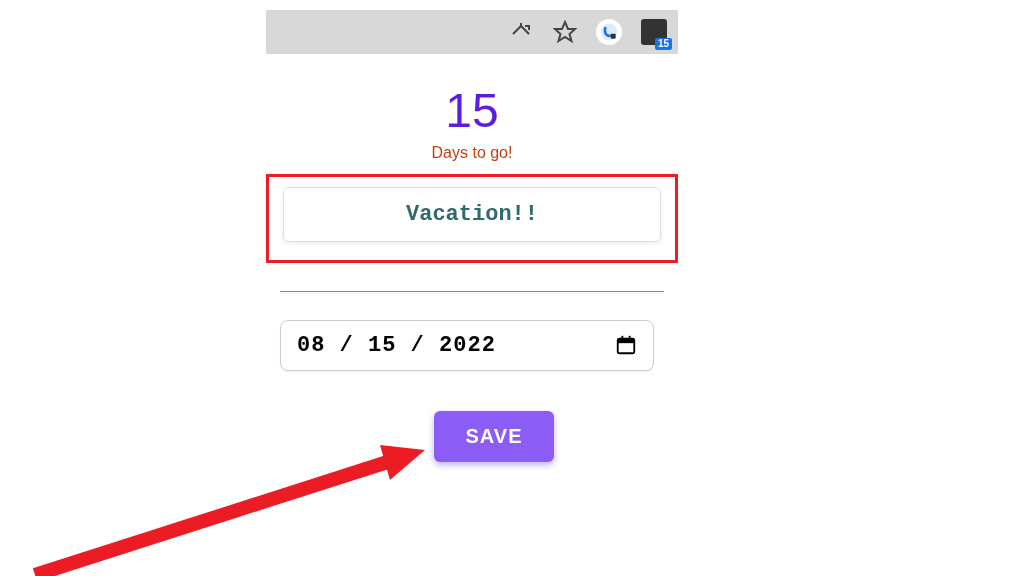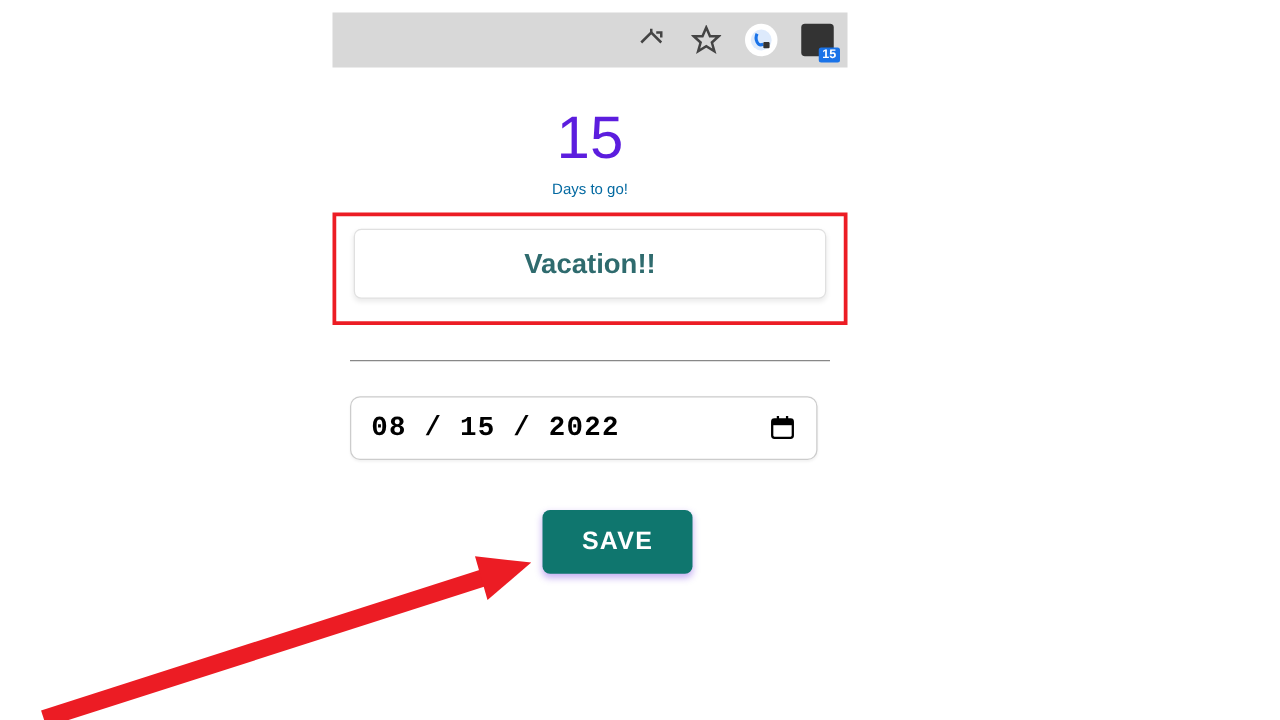--- a/index.html
+++ b/index.html
@@ -72,40 +72,41 @@
       width: 412px;
       text-align: center;
     }
     .countdown-number {
       font-size: 48px;
       font-weight: 400;
       color: #5c1dde;
       line-height: 1.1;
     }
     .days-label {
-      font-size: 12px;
-      color: #0369a1;
+      font-size: 16px;
+      color: #c2410c;
       margin-top: 6px;
     }
     .highlight-box {
       border: 3px solid #ec1c24;
       margin-top: 12px;
       padding: 10px 14px 18px 14px;
     }
     .event-card {
       background: #fff;
       border: 1px solid #e0e0e0;
       border-radius: 6px;
       padding: 14px 0;
       box-shadow: 0 2px 4px rgba(0,0,0,0.08);
     }
     .event-title {
       font-size: 22px;
       font-weight: 700;
       color: #2f6b6e;
+      font-family: Liberation Mono, monospace;
     }
     .divider {
       margin: 28px 14px 0 14px;
       border: none;
       border-top: 1px solid #888;
     }
     .counting-label {
       font-size: 18px;
       color: #333;
       margin-top: 34px;
@@ -129,21 +130,21 @@
       font-weight: bold;
       color: #000;
       letter-spacing: 1px;
     }
     .calendar-icon {
       width: 22px;
       height: 22px;
     }
     .save-btn {
       margin-top: 40px;
-      background: #0f766e;
+      background: #8b5cf6;
       color: #fff;
       border: none;
       border-radius: 6px;
       padding: 14px 32px;
       font-size: 20px;
       font-weight: 700;
       letter-spacing: 1px;
       cursor: pointer;
       box-shadow: 0 3px 6px rgba(92,29,222,0.35);
       margin-left: 44px;

